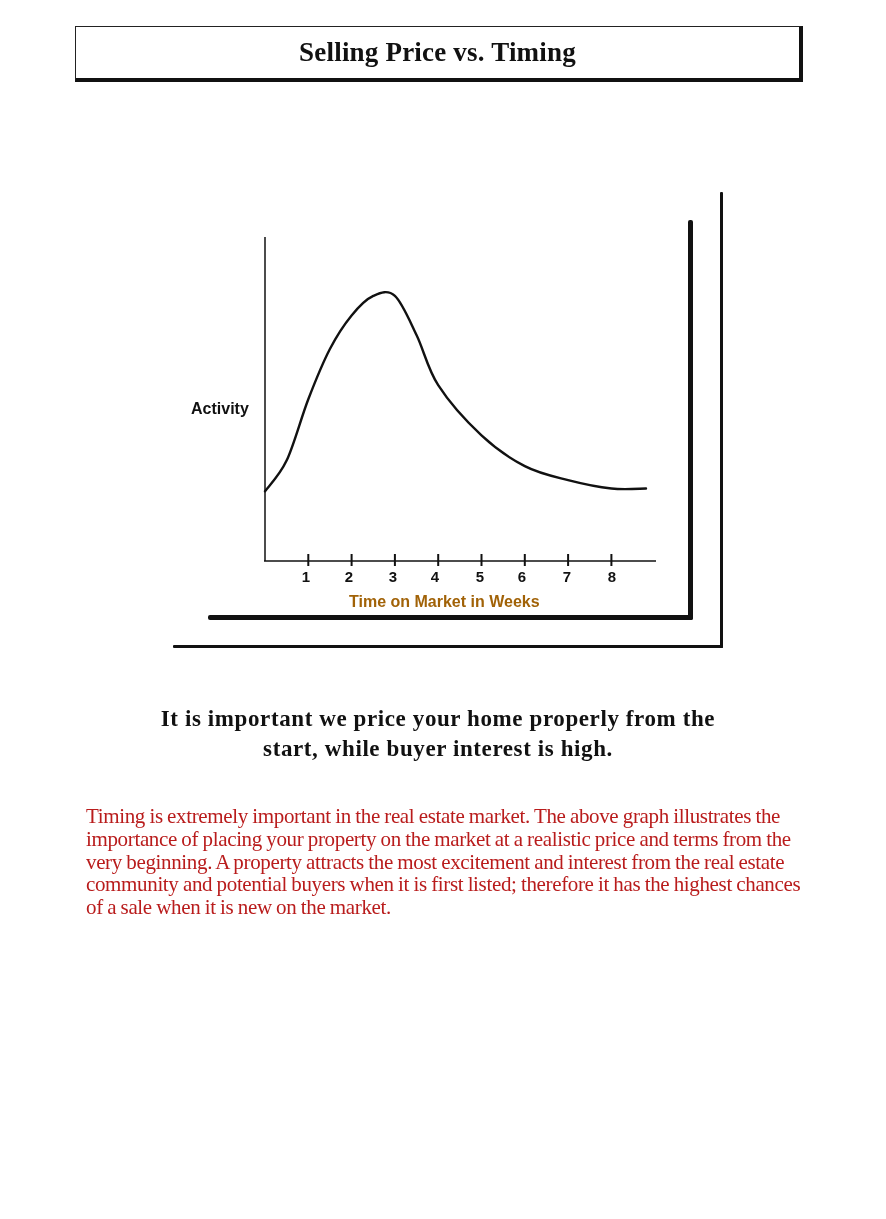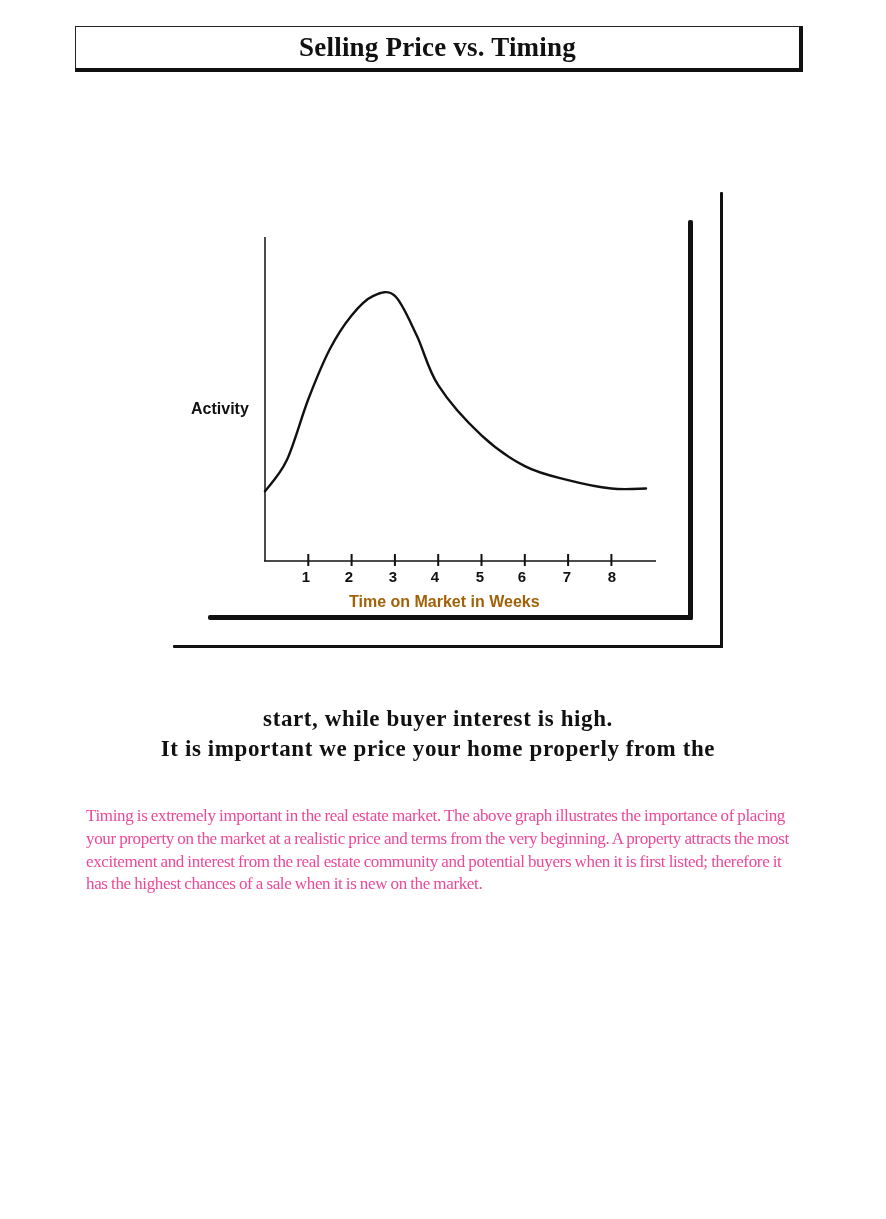--- a/index.html
+++ b/index.html
@@ -1,38 +1,38 @@
 <!DOCTYPE html>
 <html><head>
   <meta charset="utf-8">
   <style>
     html, body { margin: 0; padding: 0; background: #ffffff; }
     body { width: 886px; height: 1219px; position: relative; overflow: hidden; font-family: "Liberation Serif", serif; color: #111; }
     .title-box {
-      position: absolute; left: 75px; top: 26px; width: 728px; height: 46px;
+      position: absolute; left: 75px; top: 26px; width: 728px; height: 56px;
       border: 1.5px solid #222; border-right: 4px solid #111; border-bottom: 4px solid #111;
       box-sizing: border-box; display: flex; align-items: center; justify-content: center; text-align: center;
     }
     .title-text { font-family: "Liberation Serif", serif; font-weight: bold; font-size: 27px; letter-spacing: 0.2px; color: #111; }
     .chart-wrap { position: absolute; left: 0; top: 12px; width: 886px; height: 680px; }
     .chart-svg { position: absolute; left: 0; top: 0; }
     .y-label { position: absolute; left: 191px; top: 388px; font-family: "Liberation Sans", sans-serif; font-weight: bold; font-size: 16px; color: #111; }
     .x-label { position: absolute; left: 349px; top: 581px; font-family: "Liberation Sans", sans-serif; font-weight: bold; font-size: 16px; color: #a16207; }
     .tick-label { position: absolute; top: 556px; font-family: "Liberation Sans", sans-serif; font-weight: bold; font-size: 15px; color: #111; transform: translateX(-50%); }
     .frame-inner-right { position: absolute; left: 688px; top: 208px; width: 5px; height: 400px; background: #111; border-radius: 2px; }
     .frame-inner-bottom { position: absolute; left: 208px; top: 603px; width: 485px; height: 5px; background: #111; border-radius: 2px; }
     .frame-outer-right { position: absolute; left: 720px; top: 180px; width: 3px; height: 456px; background: #111; border-radius: 1px; }
     .frame-outer-bottom { position: absolute; left: 173px; top: 633px; width: 550px; height: 3px; background: #111; border-radius: 1px; }
     .headline {
       position: absolute; left: 100px; top: 704px; width: 676px; text-align: center;
       font-family: "Liberation Serif", serif; font-weight: bold; font-size: 23px; line-height: 30px; letter-spacing: 0.6px; color: #111;
     }
     .body-text {
       position: absolute; left: 86px; top: 805px; width: 715px;
-      font-family: "Liberation Serif", serif; font-size: 17px; line-height: 22.8px; color: #ec4899;
+      font-family: "Liberation Serif", serif; font-size: 21px; line-height: 22.8px; color: #b91c1c;
       letter-spacing: -0.35px; word-spacing: -0.5px;
     }
   </style>
 </head>
 <body>
 
 <div class="title-box">
   <span class="title-text">Selling Price vs. Timing</span>
 </div>
 
@@ -66,17 +66,17 @@
     <div class="tick-label" style="left:435px">4</div>
     <div class="tick-label" style="left:480px">5</div>
     <div class="tick-label" style="left:522px">6</div>
     <div class="tick-label" style="left:567px">7</div>
     <div class="tick-label" style="left:612px">8</div>
   </div>
   <div class="x-label">Time on Market in Weeks</div>
 </div>
 
 <div class="headline">
+  <div>It is important we price your home properly from the</div>
   <div>start, while buyer interest is high.</div>
-  <div>It is important we price your home properly from the</div>
 </div>
 
 <div class="body-text">Timing is extremely important in the real estate market. The above graph illustrates the importance of placing your property on the market at a realistic price and terms from the very beginning.  A property attracts the most excitement and interest from the real estate community and potential buyers when it is first listed; therefore it has the highest chances of a sale when it is new on the market.</div>
 
 </body></html>

